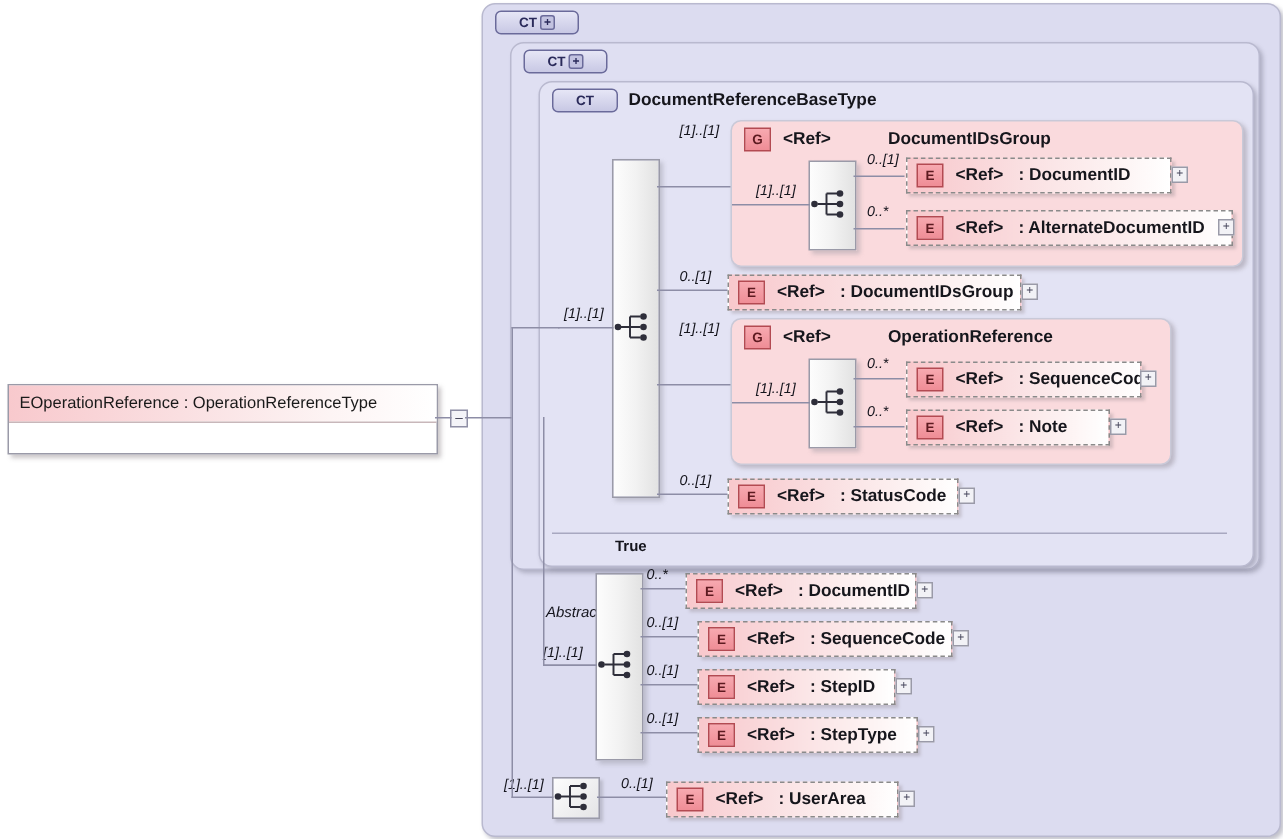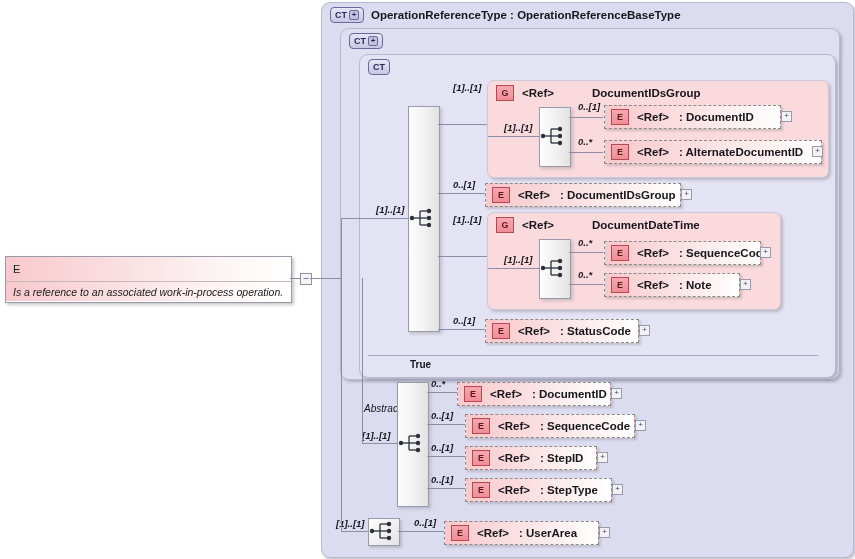--- a/index.html
+++ b/index.html
@@ -14,21 +14,21 @@
   .ctbox{
     position:absolute;border:1px solid #b9b9cf;border-radius:9px;
     background:#dcdcf0;box-shadow:2px 2px 3px rgba(120,120,140,.45);
   }
   .ctbox.lvl1{background:#dcdcf0;}
   .ctbox.lvl2{background:#dfdff2;}
   .ctbox.lvl3{background:#e3e3f4;}
   .ct-hdr{position:absolute;left:8px;top:4px;display:flex;align-items:center;gap:7px;white-space:nowrap;}
   .ct-badge{
     display:inline-flex;align-items:center;justify-content:center;gap:1px;
-    height:14px;padding:0 4px;border:1px solid #6a6a9a;border-radius:4px;
+    height:14px;padding:0 15px;border:1px solid #6a6a9a;border-radius:4px;
     background:linear-gradient(#e6e6f6,#c8c8e4);
     font-size:9px;font-weight:bold;color:#2a2a5a;letter-spacing:0px;
   }
   .ct-badge .plus{
     display:inline-block;width:8px;height:8px;line-height:7px;text-align:center;
     border:1px solid #6a6a9a;border-radius:2px;background:#c2c2e0;
     font-size:8px;font-weight:bold;margin-left:1px;
   }
   .ct-title{font-size:11.5px;font-weight:bold;color:#16161c;}
 
@@ -94,21 +94,21 @@
   }
   .seqicon{position:absolute;pointer-events:none;}
 
   
   .ln{position:absolute;background:#8d8da6;}
   .lnh{height:1px;}
   .lnv{width:1px;}
 
   
   .card{
-    position:absolute;font-size:9.5px;font-style:italic;font-weight:bold;
+    position:absolute;font-size:9.5px;font-style:italic;font-weight:normal;
     color:#14141c;white-space:nowrap;
   }
 
   
   .abs-rule{position:absolute;height:1px;background:#a8a8c0;}
   .abs-lab{position:absolute;font-size:10px;font-style:italic;color:#14141c;}
   .abs-val{position:absolute;font-size:10px;font-weight:bold;color:#14141c;}
 
   
   .minusbox{
@@ -117,46 +117,44 @@
   }
 </style>
 </head>
 <body>
 
 <div id="canvas">
 
   <div class="ctbox lvl1" style="left:321px;top:2px;width:531px;height:554px;">
     <div class="ct-hdr">
       <span class="ct-badge">CT<span class="plus">+</span></span>
-      <span class="ct-title">OperationReferenceType : OperationReferenceBaseType</span>
     </div>
   </div>
 
   <div class="ctbox lvl2" style="left:340px;top:28px;width:498px;height:350px;">
     <div class="ct-hdr">
       <span class="ct-badge">CT<span class="plus">+</span></span>
     </div>
   </div>
 
   <div class="ctbox lvl3" style="left:359px;top:54px;width:475px;height:322px;">
     <div class="ct-hdr">
       <span class="ct-badge">CT</span>
+      <span class="ct-title">DocumentReferenceBaseType</span>
     </div>
 
     <div class="abs-rule" style="left:8px;top:300px;width:450px;"></div>
     <div class="abs-lab" style="left:4px;top:304px;margin-top:44px;">Abstract</div>
     <div class="abs-val" style="left:50px;top:304px;">True</div>
   </div>
 
   <div class="rootcard" style="left:5px;top:256px;width:285px;height:45px;">
     <div class="rc-top">
       <span class="e-badge" style="margin-left:7px;">E</span>
-    </div>
-    <div class="rc-bot">
-      <span class="rc-desc">Is a reference to an associated work-in-process operation.</span>
+      <span class="e-name">OperationReference  :  OperationReferenceType</span>
     </div>
   </div>
   <div class="minusbox" style="left:300px;top:273px;">–</div>
   <div class="ln lnh" style="left:290px;top:278px;width:11px;"></div>
   <div class="ln lnh" style="left:310px;top:278px;width:31px;"></div>
 
   <div class="grpbox" style="left:487px;top:80px;width:340px;height:96px;">
     <div class="grp-hdr">
       <span class="g-badge">G</span>
       <span class="ref-txt">&lt;Ref&gt;</span>
@@ -205,21 +203,21 @@
     <span class="e-ref">&lt;Ref&gt;</span>
     <span class="e-name">: DocumentIDsGroup</span>
   </div>
   <div class="expander" style="left:681px;top:189px;">+</div>
   <div class="card" style="left:453px;top:179px;">0..[1]</div>
 
   <div class="grpbox" style="left:487px;top:212px;width:292px;height:96px;">
     <div class="grp-hdr">
       <span class="g-badge">G</span>
       <span class="ref-txt">&lt;Ref&gt;</span>
-      <span class="ref-txt" style="margin-left:30px;">DocumentDateTime</span>
+      <span class="ref-txt" style="margin-left:30px;">OperationReference</span>
     </div>
     <div class="seqbar" style="left:51px;top:26px;width:30px;height:58px;"></div>
     <svg class="seqicon" style="left:51px;top:44px;" width="30" height="22" viewBox="0 0 30 22">
       <circle cx="4" cy="11" r="2.2" fill="#2e2e3a"></circle>
       <line x1="6" y1="11" x2="12" y2="11" stroke="#2e2e3a" stroke-width="1.3"></line>
       <line x1="12" y1="4" x2="12" y2="18" stroke="#2e2e3a" stroke-width="1.3"></line>
       <line x1="12" y1="4" x2="19" y2="4" stroke="#2e2e3a" stroke-width="1.3"></line>
       <line x1="12" y1="11" x2="19" y2="11" stroke="#2e2e3a" stroke-width="1.3"></line>
       <line x1="12" y1="18" x2="19" y2="18" stroke="#2e2e3a" stroke-width="1.3"></line>
       <circle cx="21" cy="4" r="2.2" fill="#2e2e3a"></circle>

